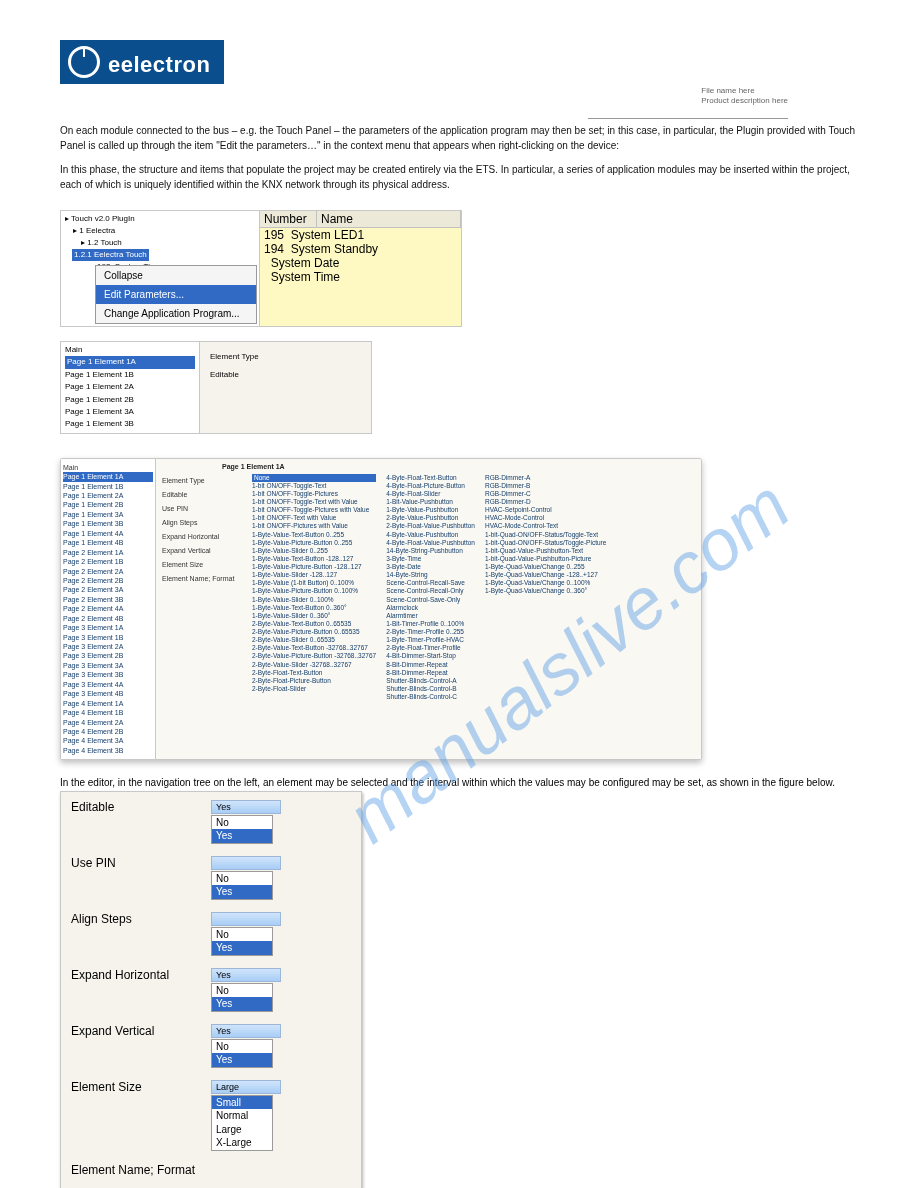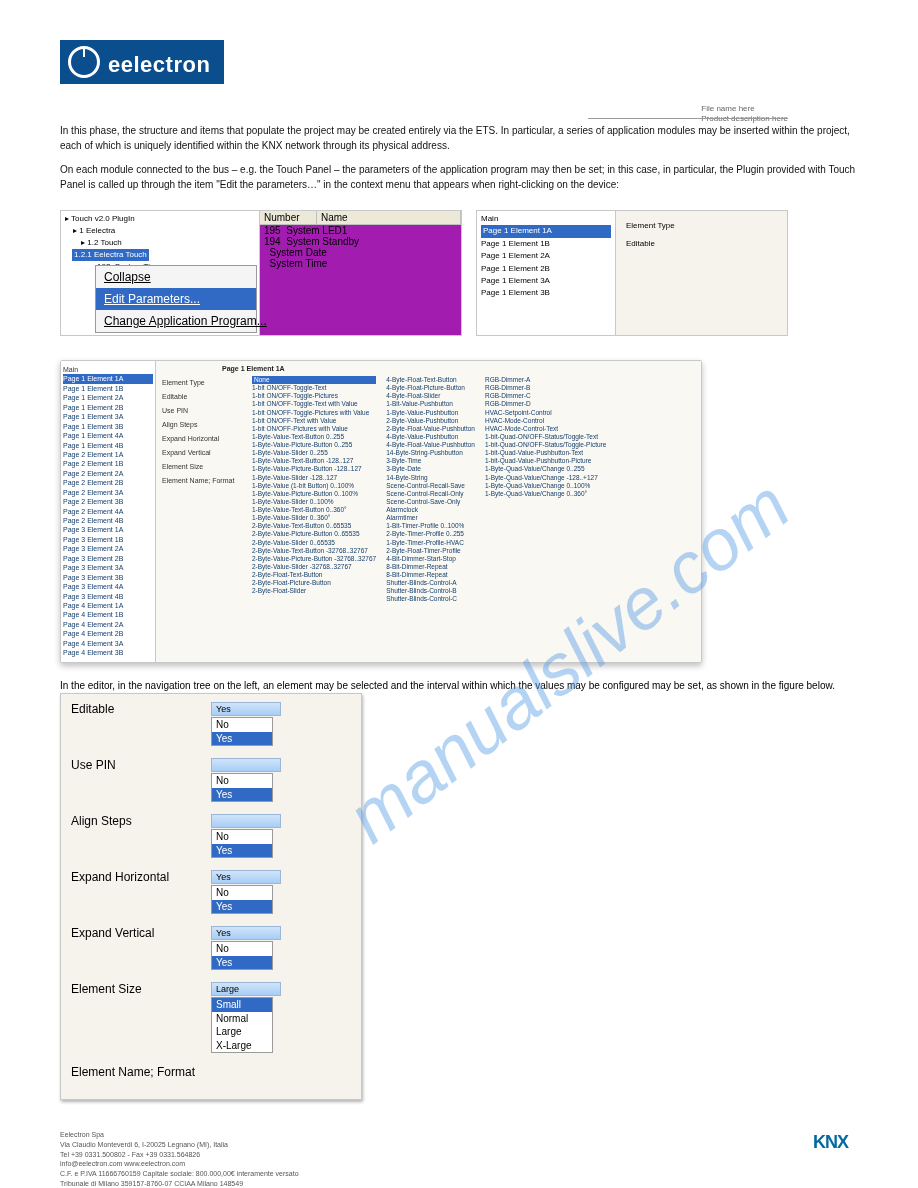--- a/index.html
+++ b/index.html
@@ -40,21 +40,21 @@
     content:"";
     position:absolute;
     width:2px;height:10px;
     background:#fff;
     left:50%;top:-2px;
     transform:translateX(-50%);
   }
   .header-right{
     position:absolute;
     right:70px;
-    top:64px;
+    top:46px;
     font-size:8px;
     color:#666;
     text-align:left;
     line-height:1.3;
   }
   .header-divider{
     position:absolute;
     right:70px;
     top:78px;
     width:200px;
@@ -66,20 +66,21 @@
     line-height:1.45;
     margin-top:40px;
     color:#111;
   }
   .body-text p{margin:0 0 10px 0;}
   
   .row-shots{
     margin-top:18px;
     display:flex;
     gap:14px;
+    flex-direction:column;
   }
   .ss{
     background:#eee;
     border:1px solid #c8c8c8;
     font-family:"Tahoma","Segoe UI",Arial,sans-serif;
   }
   
   .shot1{
     width:400px;
     font-size:8px;
@@ -95,26 +96,26 @@
   .tree-col .tree-item{white-space:nowrap;}
   .tree-col .sel{background:#316ac5;color:#fff;display:inline-block;padding:0 2px;}
   .ctx-menu{
     position:relative;
     margin-left:30px;
     margin-top:-32px;
     width:160px;
     background:#f5f5f5;
     border:1px solid #9a9a9a;
   }
-  .ctx-menu div{padding:2px 8px;font-size:12px;white-space:nowrap;text-decoration:underline;}
+  .ctx-menu div{padding:2px 8px;font-size:10px;white-space:nowrap;}
   .ctx-menu .ctx-sel{background:#316ac5;color:#fff;}
   .numname-col{
     flex:1;
-    background:#a21caf;
-    font-size:10px;
+    background:#fef9c3;
+    font-size:12px;
   }
   .numname-col .hdr{background:#ece9d8;border-bottom:1px solid #c0c0c0;display:flex;}
   .numname-col .hdr span{padding:1px 4px;border-right:1px solid #c0c0c0;}
   .numname-col .rows div{padding:0 4px;white-space:nowrap;}
   
   .shot2{
     width:310px;
     font-size:8px;
     display:flex;
   }
@@ -251,22 +252,22 @@
       <span>eelectron</span>
     </div>
     <div class="header-right">
       <div>File name here</div>
       <div>Product description here</div>
     </div>
     <div class="header-divider"></div>
   </div>
 
   <div class="body-text">
+    <p>On each module connected to the bus – e.g. the Touch Panel – the parameters of the application program may then be set; in this case, in particular, the Plugin provided with Touch Panel is called up through the item "Edit the parameters…" in the context menu that appears when right-clicking on the device:</p>
     <p>In this phase, the structure and items that populate the project may be created entirely via the ETS. In particular, a series of application modules may be inserted within the project, each of which is uniquely identified within the KNX network through its physical address.</p>
-    <p>On each module connected to the bus – e.g. the Touch Panel – the parameters of the application program may then be set; in this case, in particular, the Plugin provided with Touch Panel is called up through the item "Edit the parameters…" in the context menu that appears when right-clicking on the device:</p>
   </div>
 
   <div class="row-shots">
 
     <div class="ss shot1">
       <div class="tree-col">
         <div class="tree-item">▸ <span>Touch v2.0 PlugIn</span></div>
         <div class="tree-item" style="margin-left:8px;">▸ <span>1 Eelectra</span></div>
         <div class="tree-item" style="margin-left:16px;">▸ <span>1.2 Touch</span></div>
         <div class="tree-item" style="margin-left:7px;"><span class="sel">1.2.1 Eelectra Touch</span></div>

